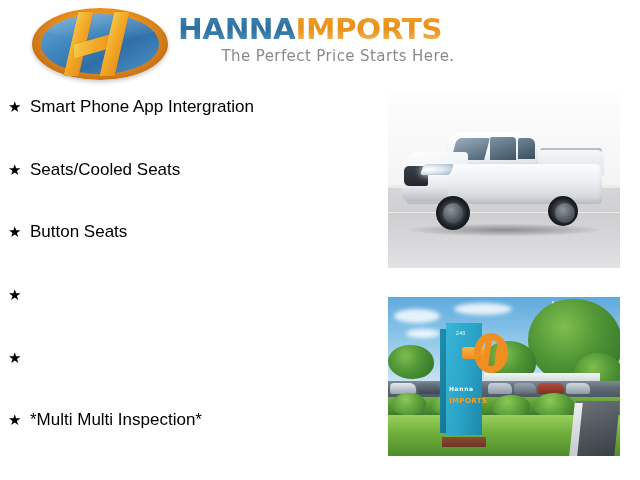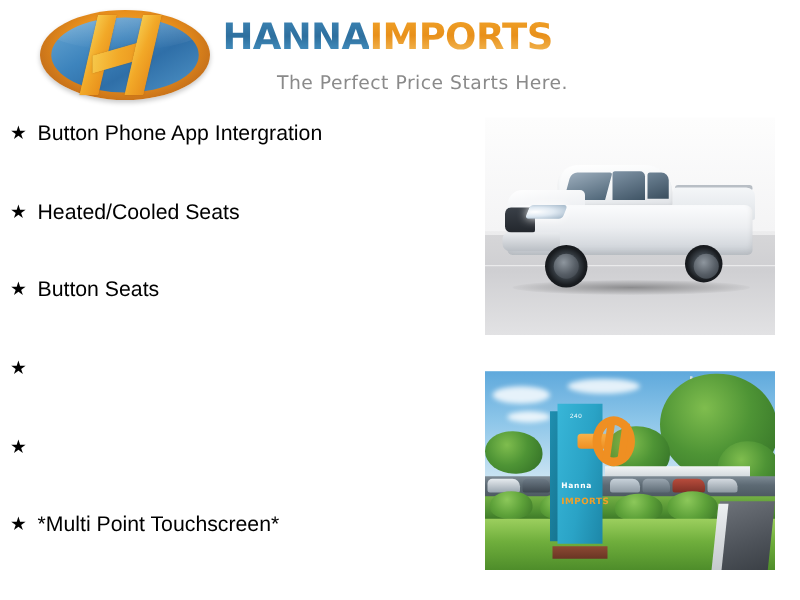--- a/index.html
+++ b/index.html
@@ -102,21 +102,21 @@
 
   .wm-imports {
     background: linear-gradient(180deg, #f2a42a 0%, #e8901a 48%, #f5c163 100%);
     -webkit-background-clip: text;
     background-clip: text;
     color: #e8941a;
     -webkit-text-fill-color: transparent;
   }
 
   .tagline {
-    margin-top: 12px;
+    margin-top: 2px;
     font-size: 15px;
     color: #8a8a8a;
     letter-spacing: 0.4px;
     text-align: center;
     width: 320px;
     font-family: "DejaVu Sans", sans-serif;
     white-space: nowrap;
   }
 
   
@@ -519,44 +519,44 @@
       <div class="wordmark-line"><span class="wm-hanna">HANNA</span><span class="wm-imports">IMPORTS</span></div>
       <div class="tagline">The Perfect Price Starts Here.</div>
     </div>
 
   </div>
 
   <div class="features">
 
     <div class="feature-row">
       <span class="feature-star">★</span>
-      <span class="feature-label">Button Phone App Intergration</span>
+      <span class="feature-label">Smart Phone App Intergration</span>
     </div>
 
     <div class="feature-row">
       <span class="feature-star">★</span>
-      <span class="feature-label">Heated/Cooled Seats</span>
+      <span class="feature-label">Seats/Cooled Seats</span>
     </div>
 
     <div class="feature-row">
       <span class="feature-star">★</span>
       <span class="feature-label">Button Seats</span>
     </div>
 
     <div class="feature-row">
       <span class="feature-star">★</span>
     </div>
 
     <div class="feature-row">
       <span class="feature-star">★</span>
     </div>
 
     <div class="feature-row">
       <span class="feature-star">★</span>
-      <span class="feature-label">*Multi Point Touchscreen*</span>
+      <span class="feature-label">*Multi Multi Inspection*</span>
     </div>
 
   </div>
 
   <div class="photo photo-truck">
     <div class="truck-floor"></div>
     <div class="truck">
       <div class="tk-shadow"></div>
       <div class="tk-bedtop"></div>
       <div class="tk-bed"></div>

